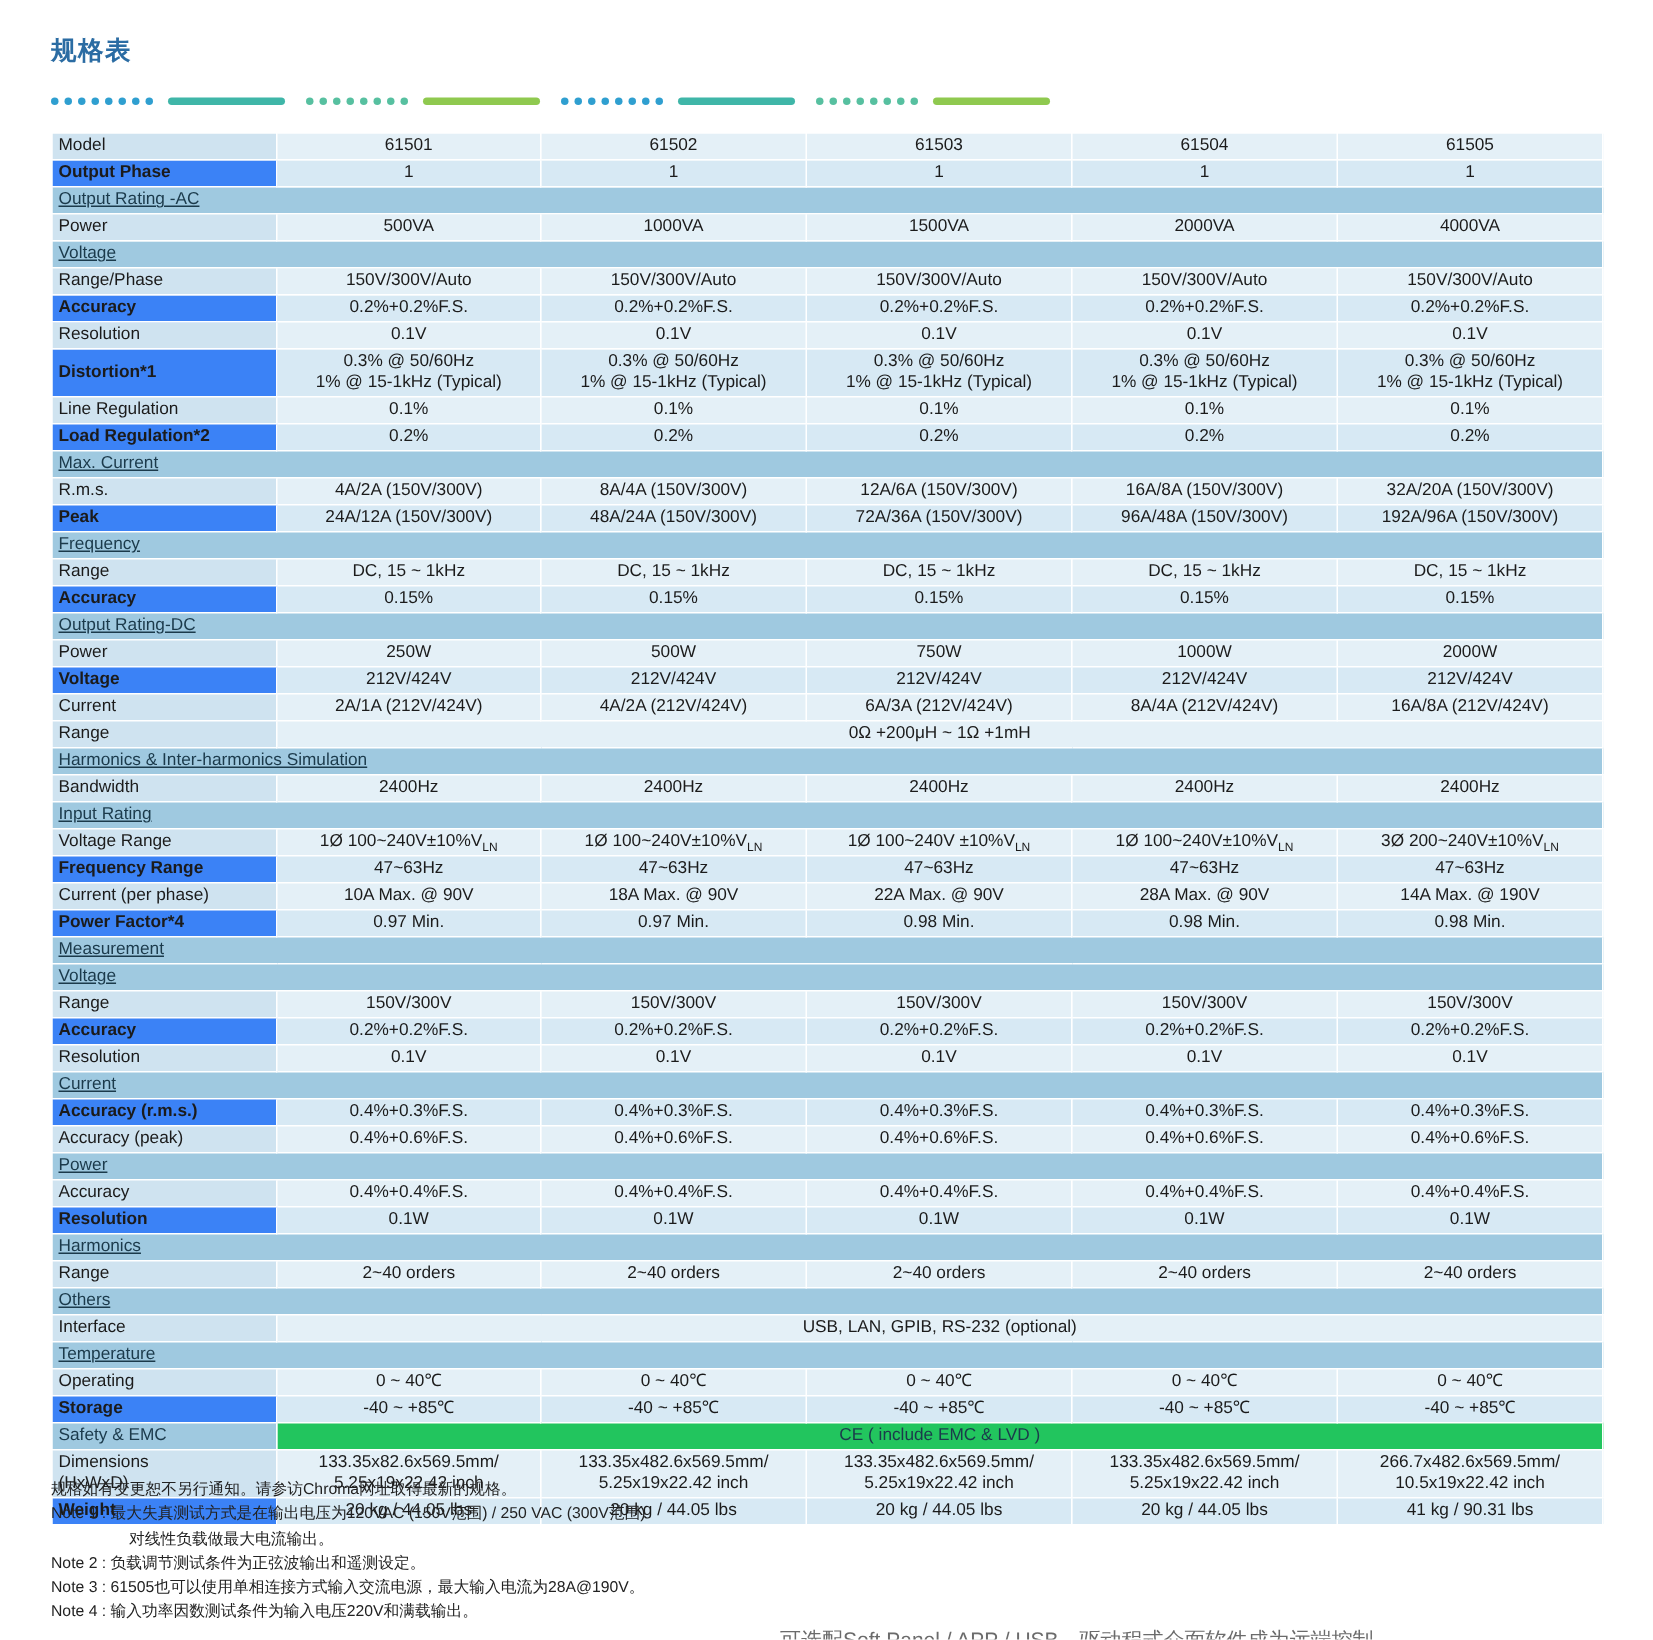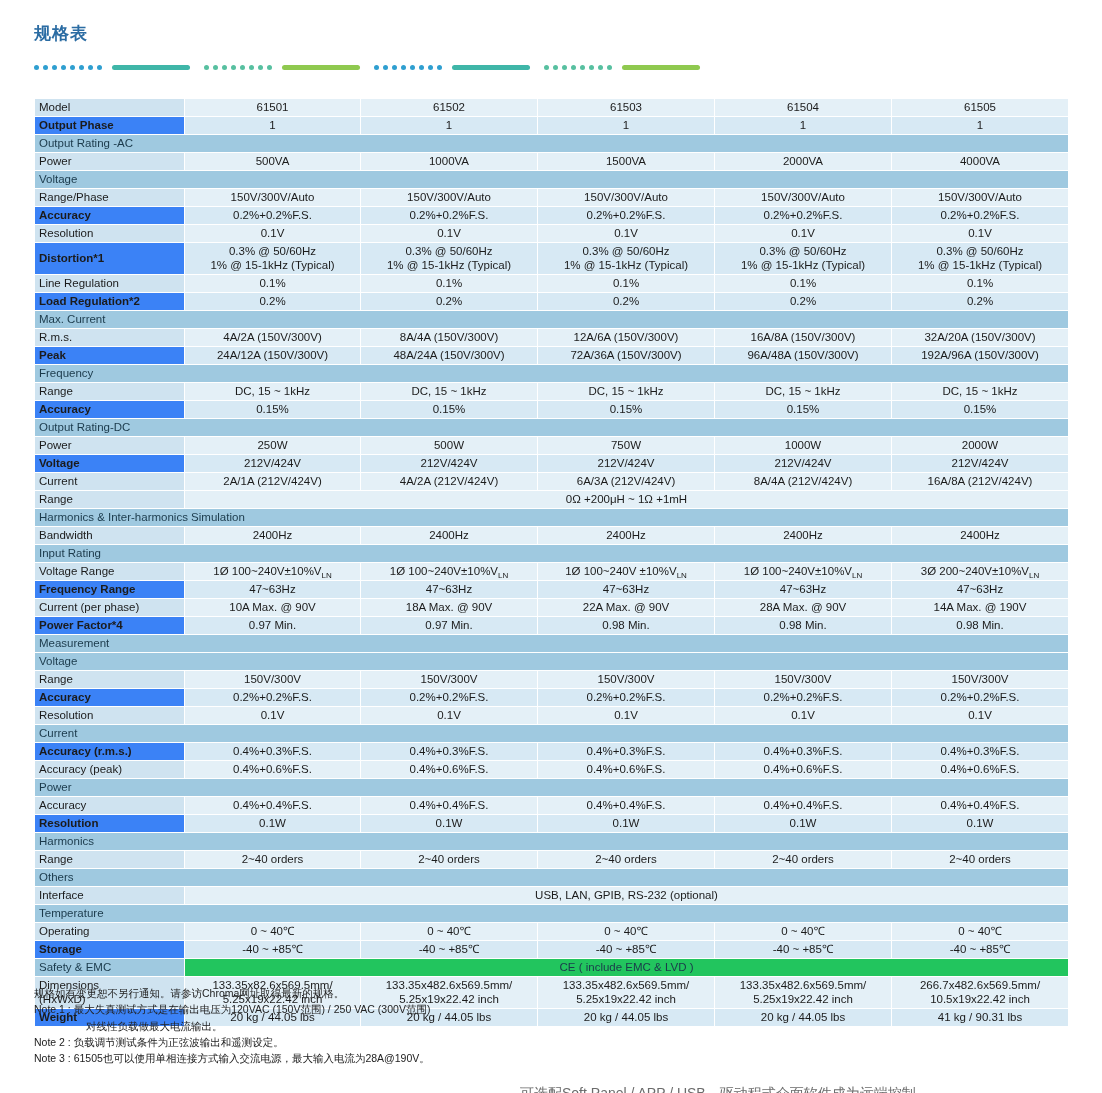--- a/index.html
+++ b/index.html
@@ -28,21 +28,21 @@
     left:34px;top:62px;
     width:1034px;height:10px;
     display:flex;align-items:center;gap:0px;
   }
   .rule .seg{height:5px;border-radius:3px;}
   .rule .dots{display:flex;gap:4px;align-items:center;}
   .rule .dot{width:5px;height:5px;border-radius:50%;}
 
   table.spec{
     position:absolute;
-    left:34px;top:98px;
+    left:34px;top:88px;
     width:1034px;
     border-collapse:collapse;
     font-size:11.5px;
     table-layout:fixed;
   }
   table.spec td{
     border:1px solid #ffffff;
     padding:1px 4px;
     line-height:1.25;
     vertical-align:middle;
@@ -59,21 +59,21 @@
     background:#e4f0f7;
     text-align:center;
   }
   
   tr.section td{
     background:#9fc9e0;
     text-align:left;
     font-size:11.5px;
     color:#1b3a4b;
   }
-  tr.section td.full{background:#9fc9e0;}
+  tr.section td.full{background:#9fc9e0;text-decoration:underline;}
   tr.alt td.lbl{background:#3b82f6;font-weight:bold;}
   tr.alt td.val{background:#d7e9f4;}
 
   td.span{
     background:#e4f0f7;
     text-align:center;
   }
 
   .two-line{line-height:1.2;}
   sub{font-size:8px;vertical-align:baseline;position:relative;top:3px;}
@@ -526,17 +526,18 @@
         </tr>
       </tbody>
   </table>
 
   <div class="notes" id="notes">
       <div class="n">规格如有变更恕不另行通知。请参访Chroma网址取得最新的规格。</div>
       <div class="n">Note 1 : 最大失真测试方式是在输出电压为120VAC (150V范围) / 250 VAC (300V范围)</div>
       <div class="n indent">对线性负载做最大电流输出。</div>
       <div class="n">Note 2 : 负载调节测试条件为正弦波输出和遥测设定。</div>
       <div class="n">Note 3 : 61505也可以使用单相连接方式输入交流电源，最大输入电流为28A@190V。</div>
+      <div class="n">Note 4 : 输入功率因数测试条件为输入电压220V和满载输出。</div>
     </div>
 
   <div class="footerline">可选配Soft Panel / APP / USB、驱动程式介面软件成为远端控制</div>
 
 </div>
 
 </body></html>

